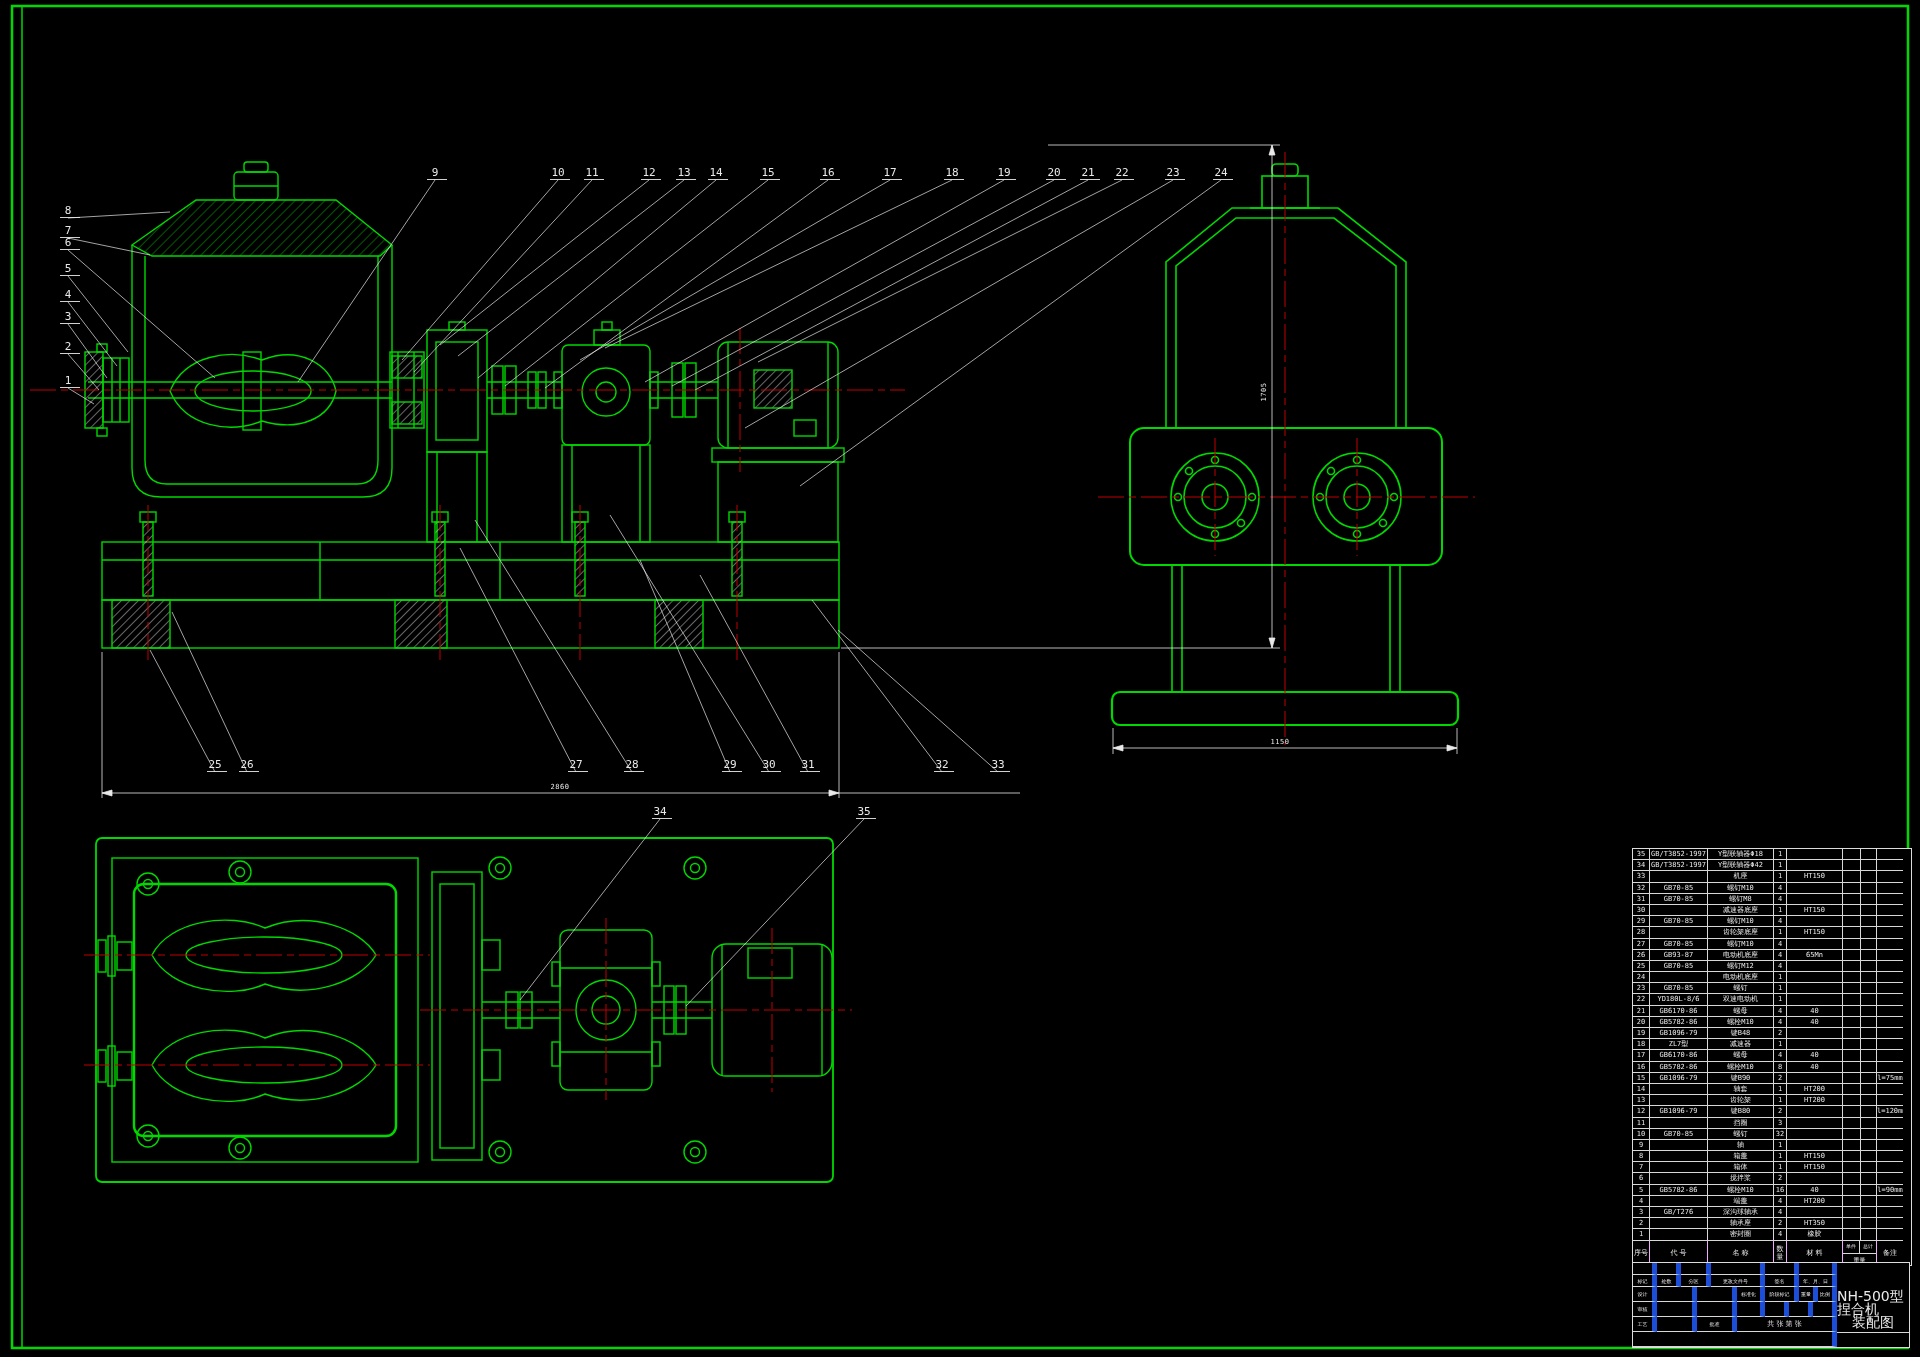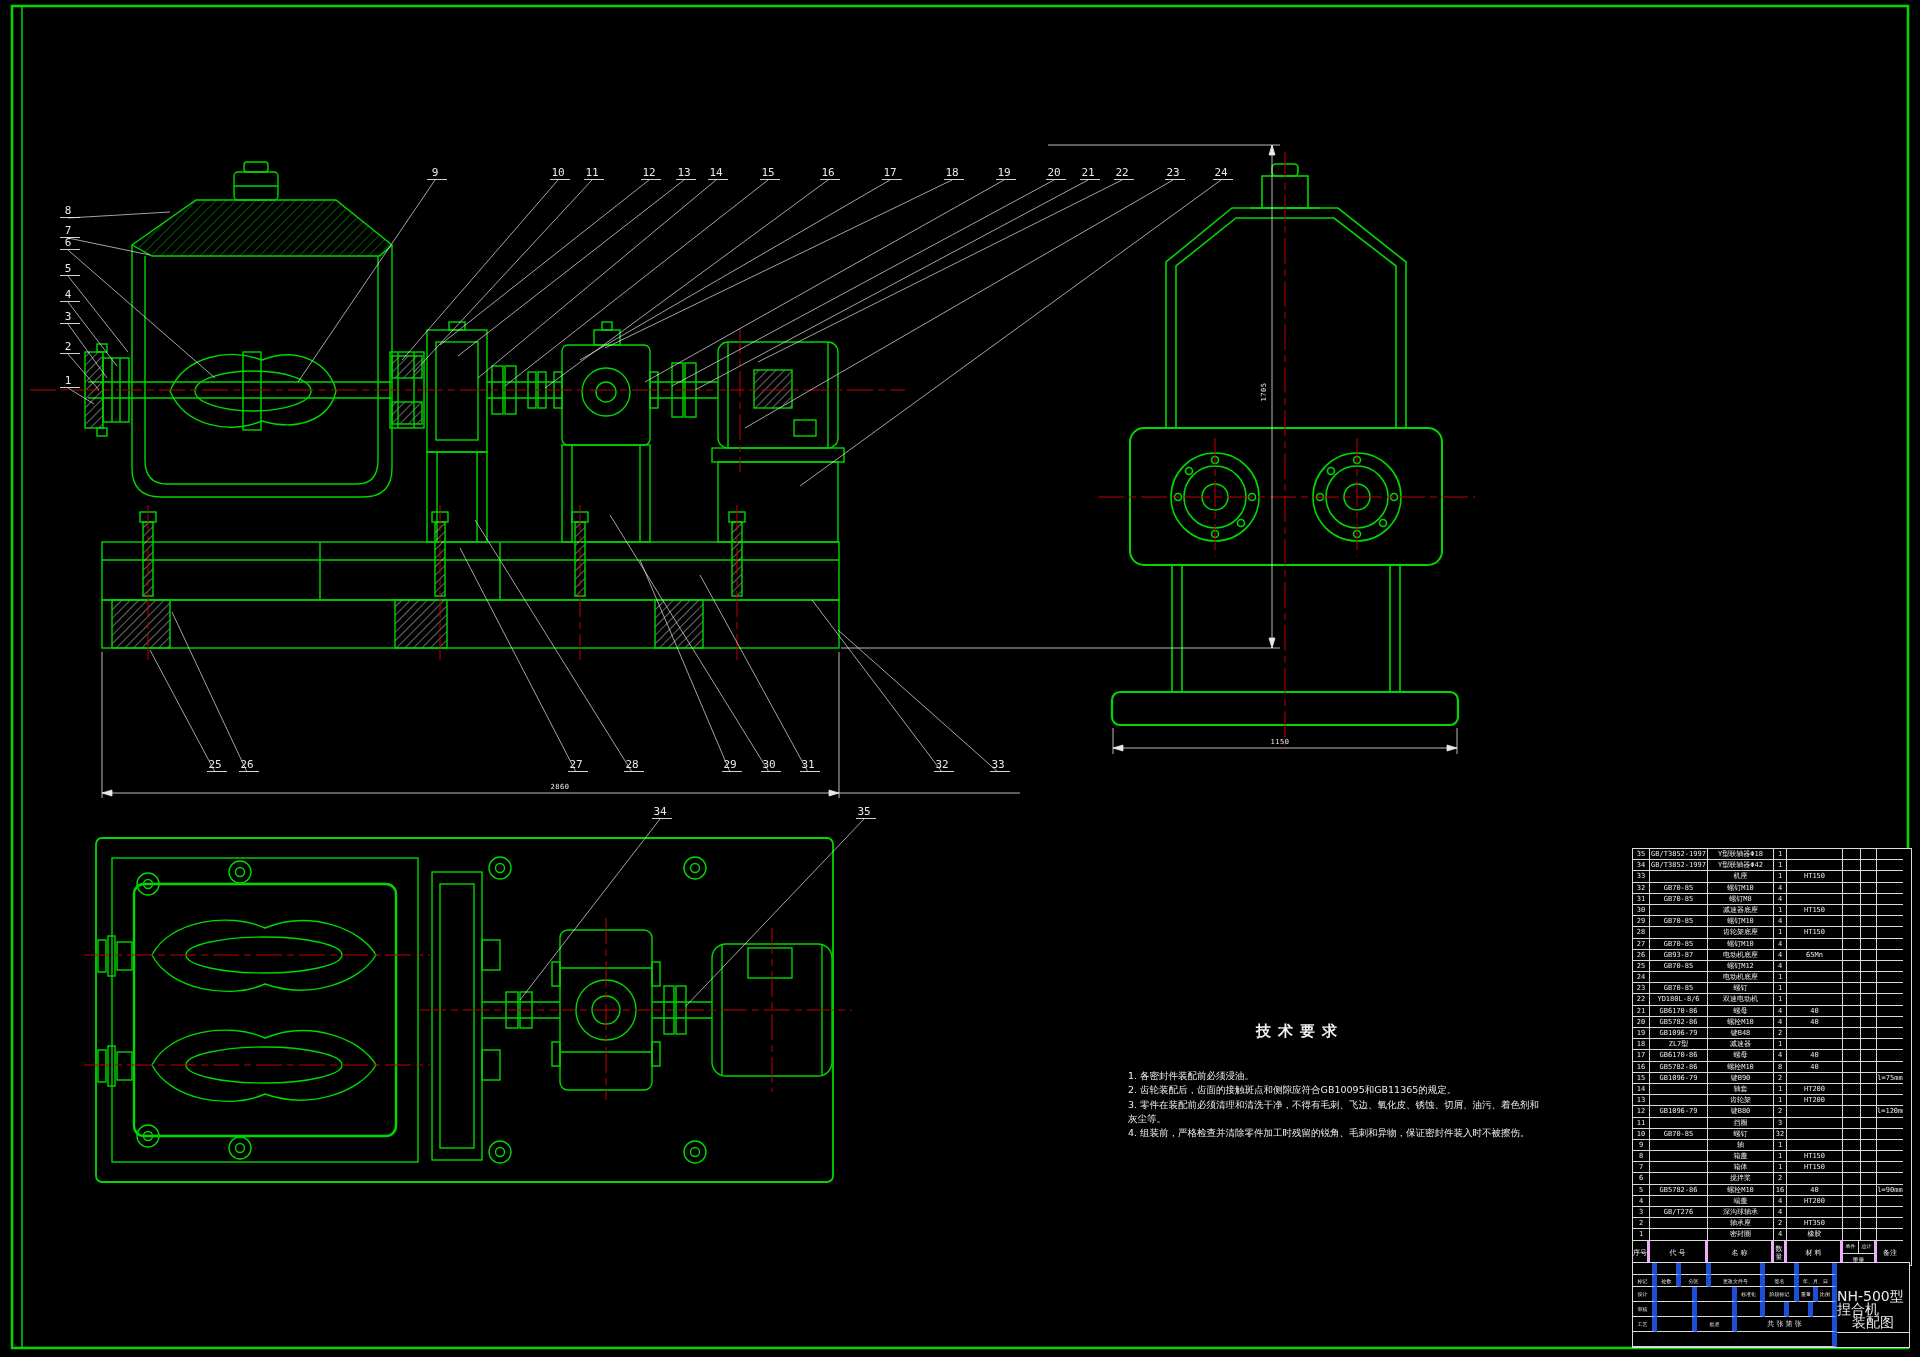--- a/index.html
+++ b/index.html
@@ -16,21 +16,21 @@
   #techreq ol{list-style:none;margin:0;padding:0;font-size:9.5px;line-height:14.3px;}
 
   
   #bom{left:1632px;top:848px;width:278px;color:#eaeaea;border:1px solid #dcdcdc;border-bottom:none;background:#000;}
   .bom-row{display:grid;grid-template-columns:17px 58px 66px 13px 56px 18px 16px 26px;height:11.2px;}
   .bom-row>span{border-right:1px solid #d8d8d8;border-bottom:1px solid #d8d8d8;font-size:7px;line-height:10px;
                 text-align:center;overflow:hidden;white-space:nowrap;font-family:"DejaVu Sans Mono","DejaVu Sans",monospace;}
   .bom-row>span:last-child{border-right:none;}
   #bom-header{display:grid;grid-template-columns:17px 58px 66px 13px 56px 34px 26px;height:24px;
               border-bottom:1px solid #d8d8d8;}
-  #bom-header>div{border-right:3px solid #f0abfc;font-size:7px;display:flex;align-items:center;justify-content:center;text-align:center;line-height:8px;}
+  #bom-header>div{border-right:1px solid #f0abfc;font-size:7px;display:flex;align-items:center;justify-content:center;text-align:center;line-height:8px;}
   #bom-header>div:last-child{border-right:none;}
   .wcol{flex-direction:column;padding:0;}
   .wcol .wtop{display:flex;width:100%;height:12px;border-bottom:1px solid #d8d8d8;}
   .wcol .wtop span{flex:1;font-size:5px;line-height:11px;text-align:center;}
   .wcol .wtop span:first-child{border-right:1px solid #d8d8d8;}
   .wcol .wbot{font-size:6px;line-height:11px;}
 
   
   #tblock{left:1632px;top:1262px;width:278px;height:86px;border:1px solid #dcdcdc;box-sizing:border-box;color:#eaeaea;background:#000;}
   #tblock .cell{position:absolute;border-right:5px solid #1d4ed8;border-bottom:1px solid #d8d8d8;box-sizing:border-box;
@@ -413,29 +413,20 @@
         <text x="998" y="768" text-anchor="middle" class="callout-num">33</text>
         <line x1="660" y1="819" x2="520" y2="1000" stroke="#e9e9e9" stroke-width="0.7"></line>
         <line x1="652" y1="818.5" x2="672" y2="818.5" stroke="#e9e9e9" stroke-width="0.9"></line>
         <text x="660" y="815" text-anchor="middle" class="callout-num">34</text>
         <line x1="864" y1="819" x2="686" y2="1006" stroke="#e9e9e9" stroke-width="0.7"></line>
         <line x1="856" y1="818.5" x2="876" y2="818.5" stroke="#e9e9e9" stroke-width="0.9"></line>
         <text x="864" y="815" text-anchor="middle" class="callout-num">35</text>
       </g>
 </svg>
 
-<div id="techreq" class="abs">
-  <h3>技术要求</h3>
-  <ol id="techreq-list">
-        <li>1. 各密封件装配前必须浸油。</li>
-        <li>2. 齿轮装配后，齿面的接触斑点和侧隙应符合GB10095和GB11365的规定。</li>
-        <li>3. 零件在装配前必须清理和清洗干净，不得有毛刺、飞边、氧化皮、锈蚀、切屑、油污、着色剂和灰尘等。</li>
-        <li>4. 组装前，严格检查并清除零件加工时残留的锐角、毛刺和异物，保证密封件装入时不被擦伤。</li>
-      </ol>
-</div>
 
 <div id="bom" class="abs">
   <div id="bom-rows">
         <div class="bom-row">
           <span>35</span>
           <span>GB/T3852-1997</span>
           <span>Y型联轴器Φ18</span>
           <span>1</span>
           <span></span>
           <span></span>

